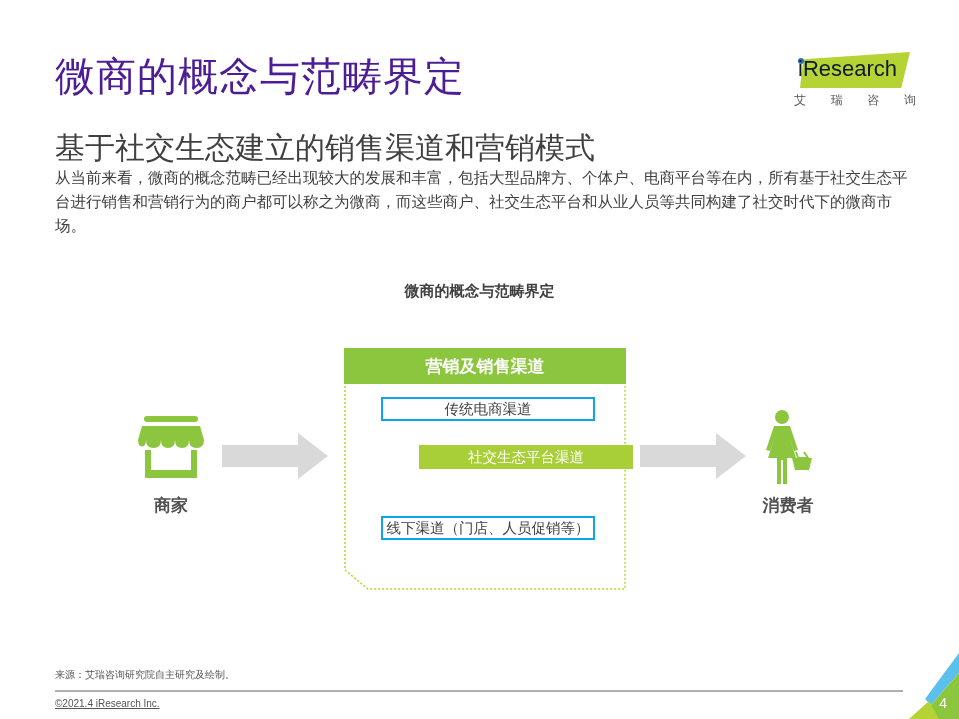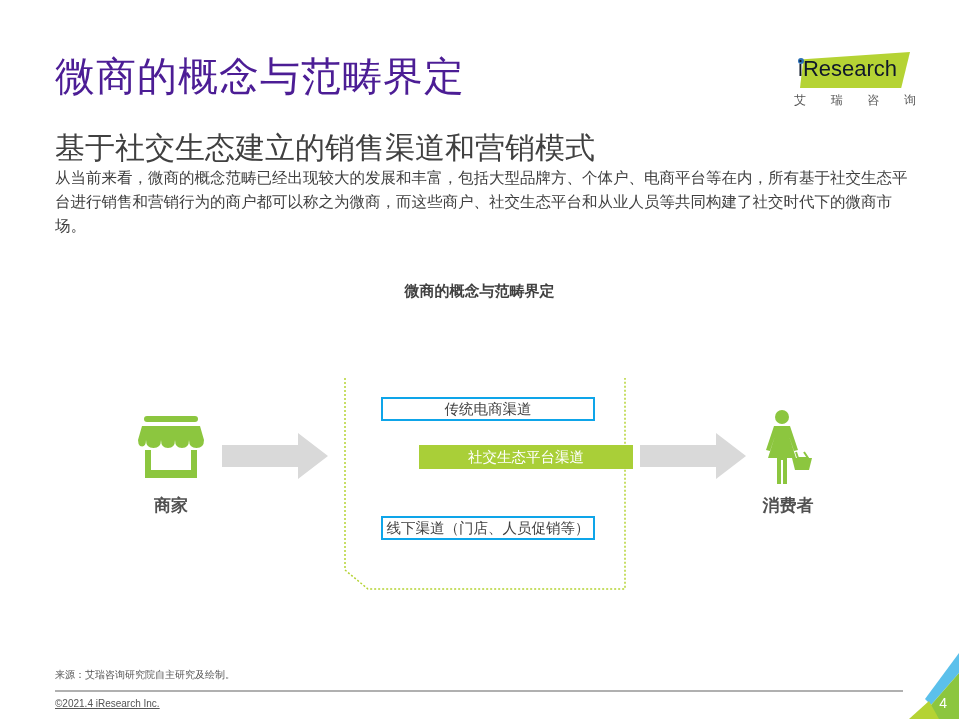--- a/index.html
+++ b/index.html
@@ -72,20 +72,21 @@
 </div>
 
 <svg class="arrow arrow-left" width="106" height="46" viewBox="0 0 106 46">
   <polygon points="0,12 76,12 76,0 106,23 76,46 76,34 0,34" fill="#d9d9d9"></polygon>
 </svg>
 
 <div class="panel">
   <svg class="panel-border" width="282" height="242" viewBox="0 0 282 242">
     <polyline points="1,30 1,222 24,241 281,241 281,30" fill="none" stroke="#b5d334" stroke-width="1.5" stroke-dasharray="2,2"></polyline>
   </svg>
+  <div class="panel-header">营销及销售渠道</div>
   <div class="channel ch1">传统电商渠道</div>
   <div class="channel ch2 active">社交生态平台渠道</div>
   <div class="channel ch3">线下渠道（门店、人员促销等）</div>
 </div>
 
 <svg class="arrow arrow-right" width="106" height="46" viewBox="0 0 106 46">
   <polygon points="0,12 76,12 76,0 106,23 76,46 76,34 0,34" fill="#d9d9d9"></polygon>
 </svg>
 
 <div class="consumer">

